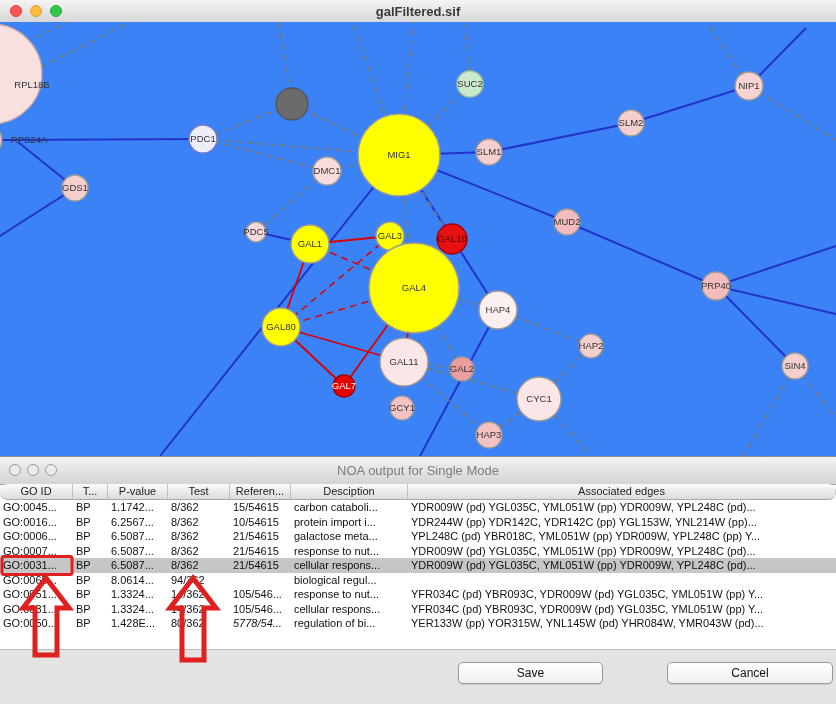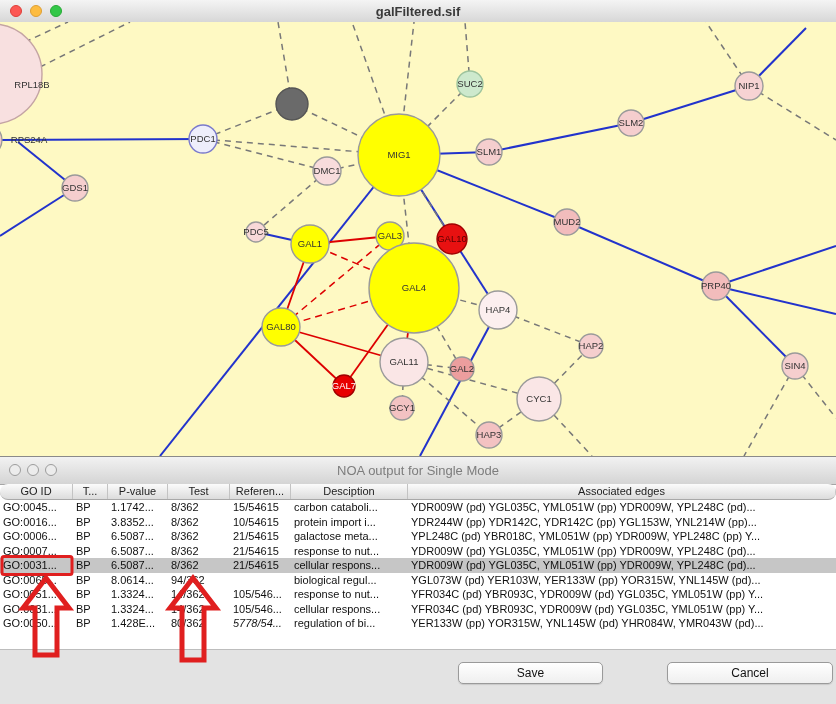--- a/index.html
+++ b/index.html
@@ -17,21 +17,21 @@
   }
   .titlebar .title{font-size:13px;font-weight:bold;color:#3a3a3a;}
   .traffic{position:absolute;left:10px;top:5px;display:flex;gap:8px;}
   .light{width:12px;height:12px;border-radius:50%;box-sizing:border-box;}
   .light.red{background:#fc5753;border:1px solid #df3e38;}
   .light.yellow{background:#fdbc40;border:1px solid #de9f34;}
   .light.green{background:#33c748;border:1px solid #27aa35;}
   .light.inactive{background:#ececec;border:1.5px solid #9c9c9c;}
   
   .graph-window{position:absolute;left:0;top:0;width:836px;height:456px;background:#fff;}
-  .net-canvas{position:absolute;left:0;top:22px;width:836px;height:434px;background:#fef9c3;}
+  .net-canvas{position:absolute;left:0;top:22px;width:836px;height:434px;background:#3b82f6;}
   .net-canvas svg{display:block;}
   
   .noa-window{position:absolute;left:0;top:456px;width:836px;height:248px;background:#ffffff;border-top:1px solid #8a8a8a;box-sizing:border-box;}
   .noa-titlebar{
     position:absolute;left:0;right:0;top:0;height:27px;
     background:linear-gradient(#f2f2f2,#d4d4d4);
     border-bottom:1px solid #a5a5a5;
     display:flex;align-items:center;justify-content:center;
   }
   .noa-titlebar .title{font-size:13px;font-weight:normal;color:#7d7d7d;}
@@ -225,21 +225,21 @@
           <div class="tcell" style="width: 35px;">BP</div>
           <div class="tcell" style="width: 60px;">1.1742...</div>
           <div class="tcell" style="width: 62px;">8/362</div>
           <div class="tcell" style="width: 61px;">15/54615</div>
           <div class="tcell" style="width: 117px;">carbon cataboli...</div>
           <div class="tcell" style="width: 428px;">YDR009W (pd) YGL035C, YML051W (pp) YDR009W, YPL248C (pd)...</div>
         </div>
         <div class="trow">
           <div class="tcell" style="width: 73px;">GO:0016...</div>
           <div class="tcell" style="width: 35px;">BP</div>
-          <div class="tcell" style="width: 60px;">3.8352...</div>
+          <div class="tcell" style="width: 60px;">6.2567...</div>
           <div class="tcell" style="width: 62px;">8/362</div>
           <div class="tcell" style="width: 61px;">10/54615</div>
           <div class="tcell" style="width: 117px;">protein import i...</div>
           <div class="tcell" style="width: 428px;">YDR244W (pp) YDR142C, YDR142C (pp) YGL153W, YNL214W (pp)...</div>
         </div>
         <div class="trow">
           <div class="tcell" style="width: 73px;">GO:0006...</div>
           <div class="tcell" style="width: 35px;">BP</div>
           <div class="tcell" style="width: 60px;">6.5087...</div>
           <div class="tcell" style="width: 62px;">8/362</div>
@@ -265,21 +265,20 @@
           <div class="tcell" style="width: 117px;">cellular respons...</div>
           <div class="tcell" style="width: 428px;">YDR009W (pd) YGL035C, YML051W (pp) YDR009W, YPL248C (pd)...</div>
         </div>
         <div class="trow">
           <div class="tcell" style="width: 73px;">GO:0065...</div>
           <div class="tcell" style="width: 35px;">BP</div>
           <div class="tcell" style="width: 60px;">8.0614...</div>
           <div class="tcell" style="width: 62px;">94/362</div>
           <div class="tcell" style="width: 61px; margin-top: 43px;">7260/54...</div>
           <div class="tcell" style="width: 117px;">biological regul...</div>
-          <div class="tcell" style="width: 428px;">YGL073W (pd) YER103W, YER133W (pp) YOR315W, YNL145W (pd)...</div>
         </div>
         <div class="trow">
           <div class="tcell" style="width: 73px;">GO:0051...</div>
           <div class="tcell" style="width: 35px;">BP</div>
           <div class="tcell" style="width: 60px;">1.3324...</div>
           <div class="tcell" style="width: 62px;">14/362</div>
           <div class="tcell" style="width: 61px;">105/546...</div>
           <div class="tcell" style="width: 117px;">response to nut...</div>
           <div class="tcell" style="width: 428px;">YFR034C (pd) YBR093C, YDR009W (pd) YGL035C, YML051W (pp) Y...</div>
         </div>

